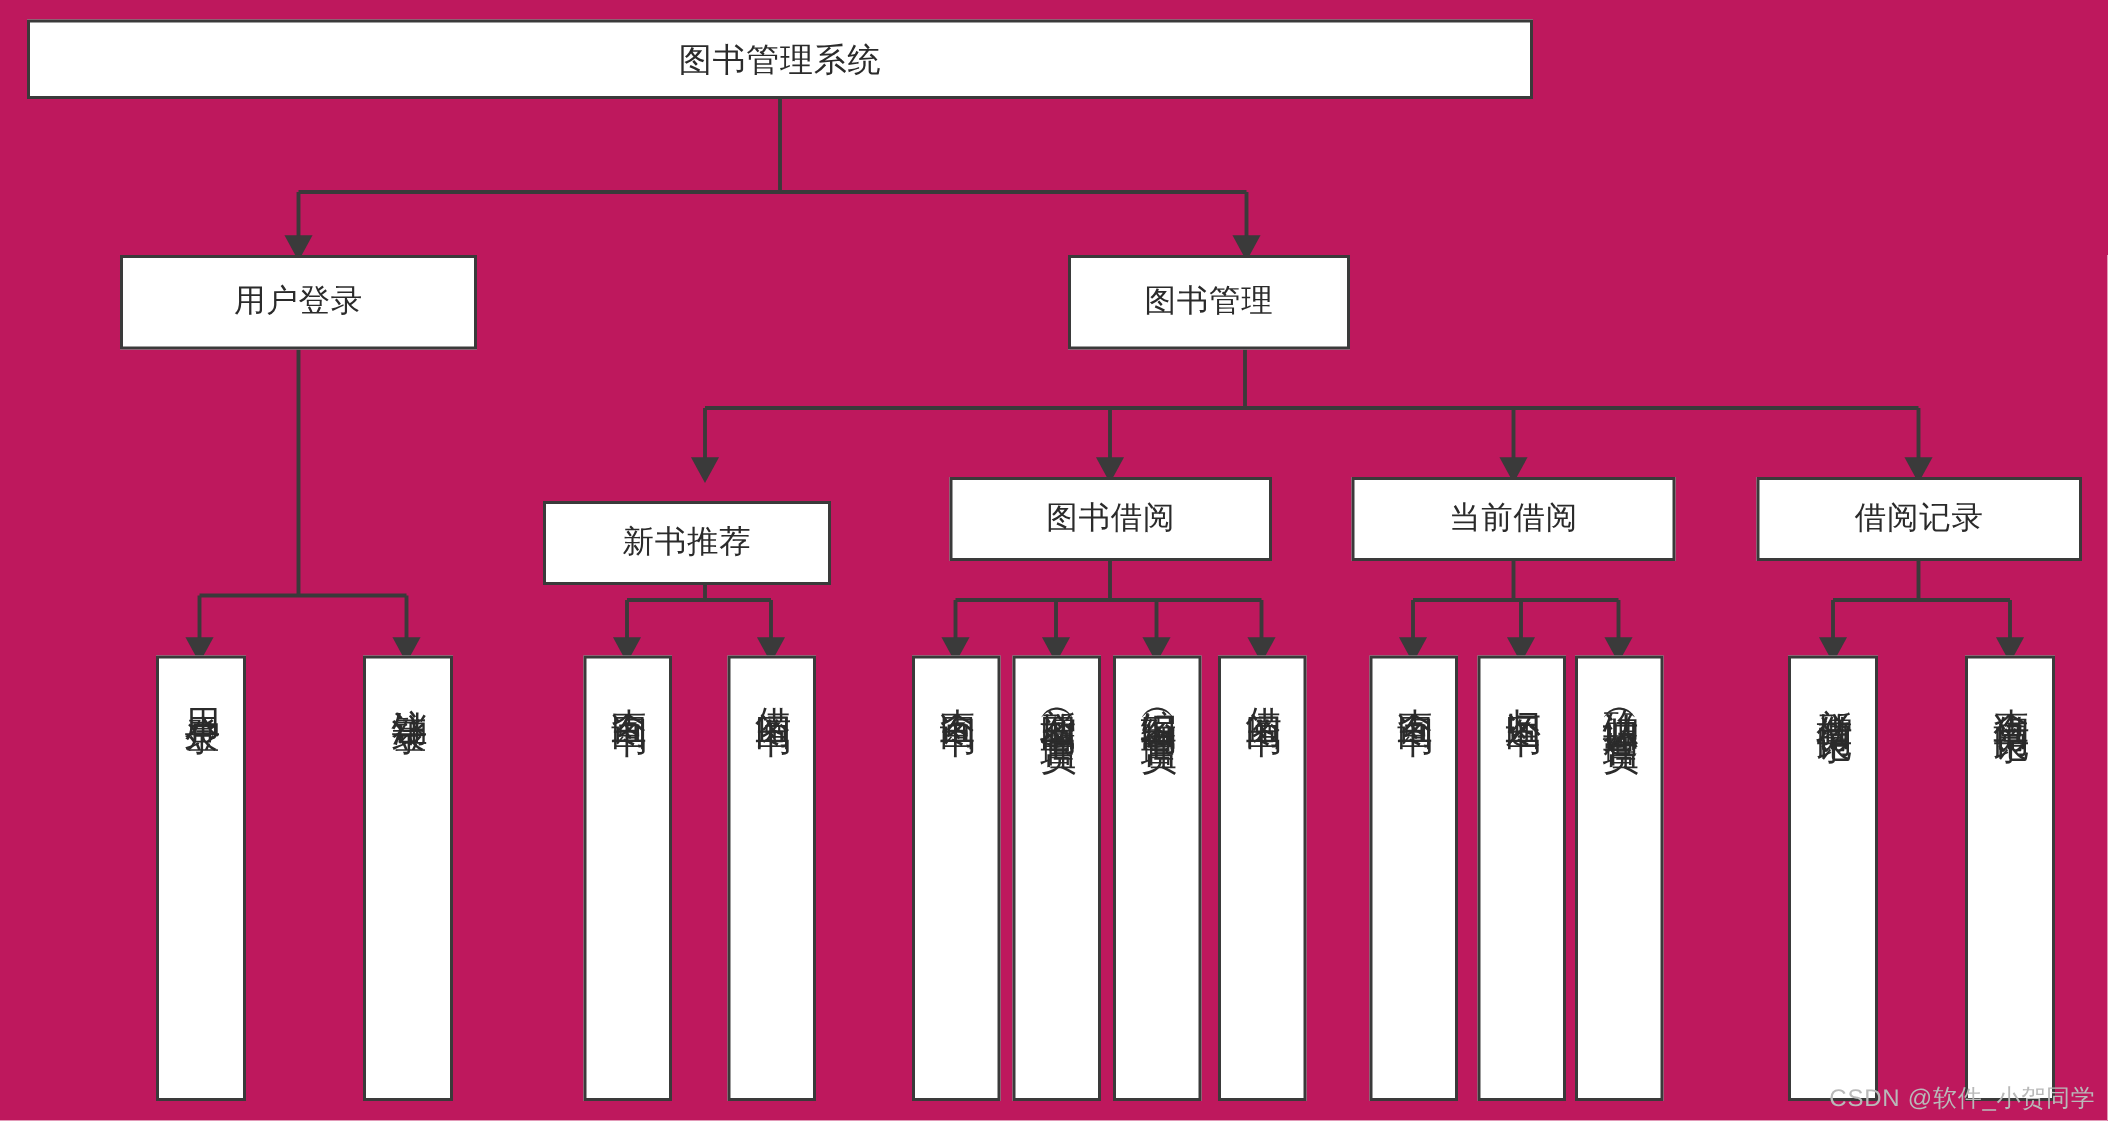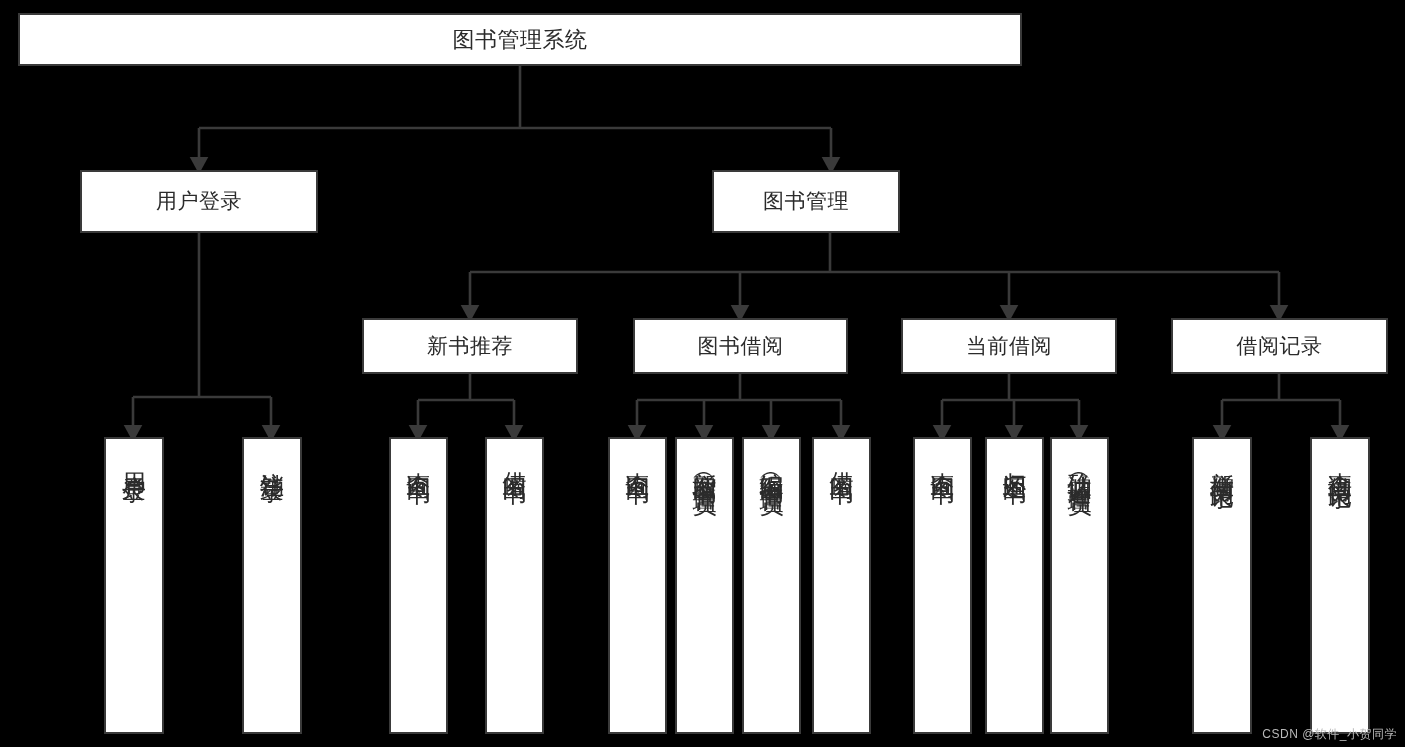--- a/index.html
+++ b/index.html
@@ -8,21 +8,21 @@
     padding: 0;
     background: #ffffff;
   }
   body {
     font-family: "Liberation Sans", "DejaVu Sans", sans-serif;
   }
   #canvas {
     position: relative;
     width: 1405px;
     height: 747px;
-    background: #000000;
+    background: #be185d;
     overflow: hidden;
   }
   svg.connectors {
     position: absolute;
     left: 0;
     top: 0;
     width: 1405px;
     height: 747px;
     pointer-events: none;
   }
@@ -61,21 +61,21 @@
     text-orientation: upright;
     font-size: 24px;
     line-height: 1;
     letter-spacing: 3px;
     white-space: nowrap;
   }
   #watermark {
     position: absolute;
     right: 8px;
     bottom: 4px;
-    font-size: 12px;
+    font-size: 16px;
     color: #b9b9b9;
     letter-spacing: 0.5px;
     white-space: nowrap;
     user-select: none;
   }
 </style>
 </head>
 <body>
 
 <div id="canvas">
@@ -135,21 +135,21 @@
   </div>
 
   <div class="node horiz" style="left:80px; top:170px; width:238px; height:63px;">
     <span class="label">用户登录</span>
   </div>
 
   <div class="node horiz" style="left:712px; top:170px; width:188px; height:63px;">
     <span class="label">图书管理</span>
   </div>
 
-  <div class="node horiz" style="left:362px; top:318px; width:216px; height:56px;">
+  <div class="node horiz" style="left:362px; top:334px; width:192px; height:56px;">
     <span class="label">新书推荐</span>
   </div>
 
   <div class="node horiz" style="left:901px; top:318px; width:216px; height:56px;">
     <span class="label">当前借阅</span>
   </div>
 
   <div class="node horiz" style="left:633px; top:318px; width:215px; height:56px;">
     <span class="label">图书借阅</span>
   </div>

